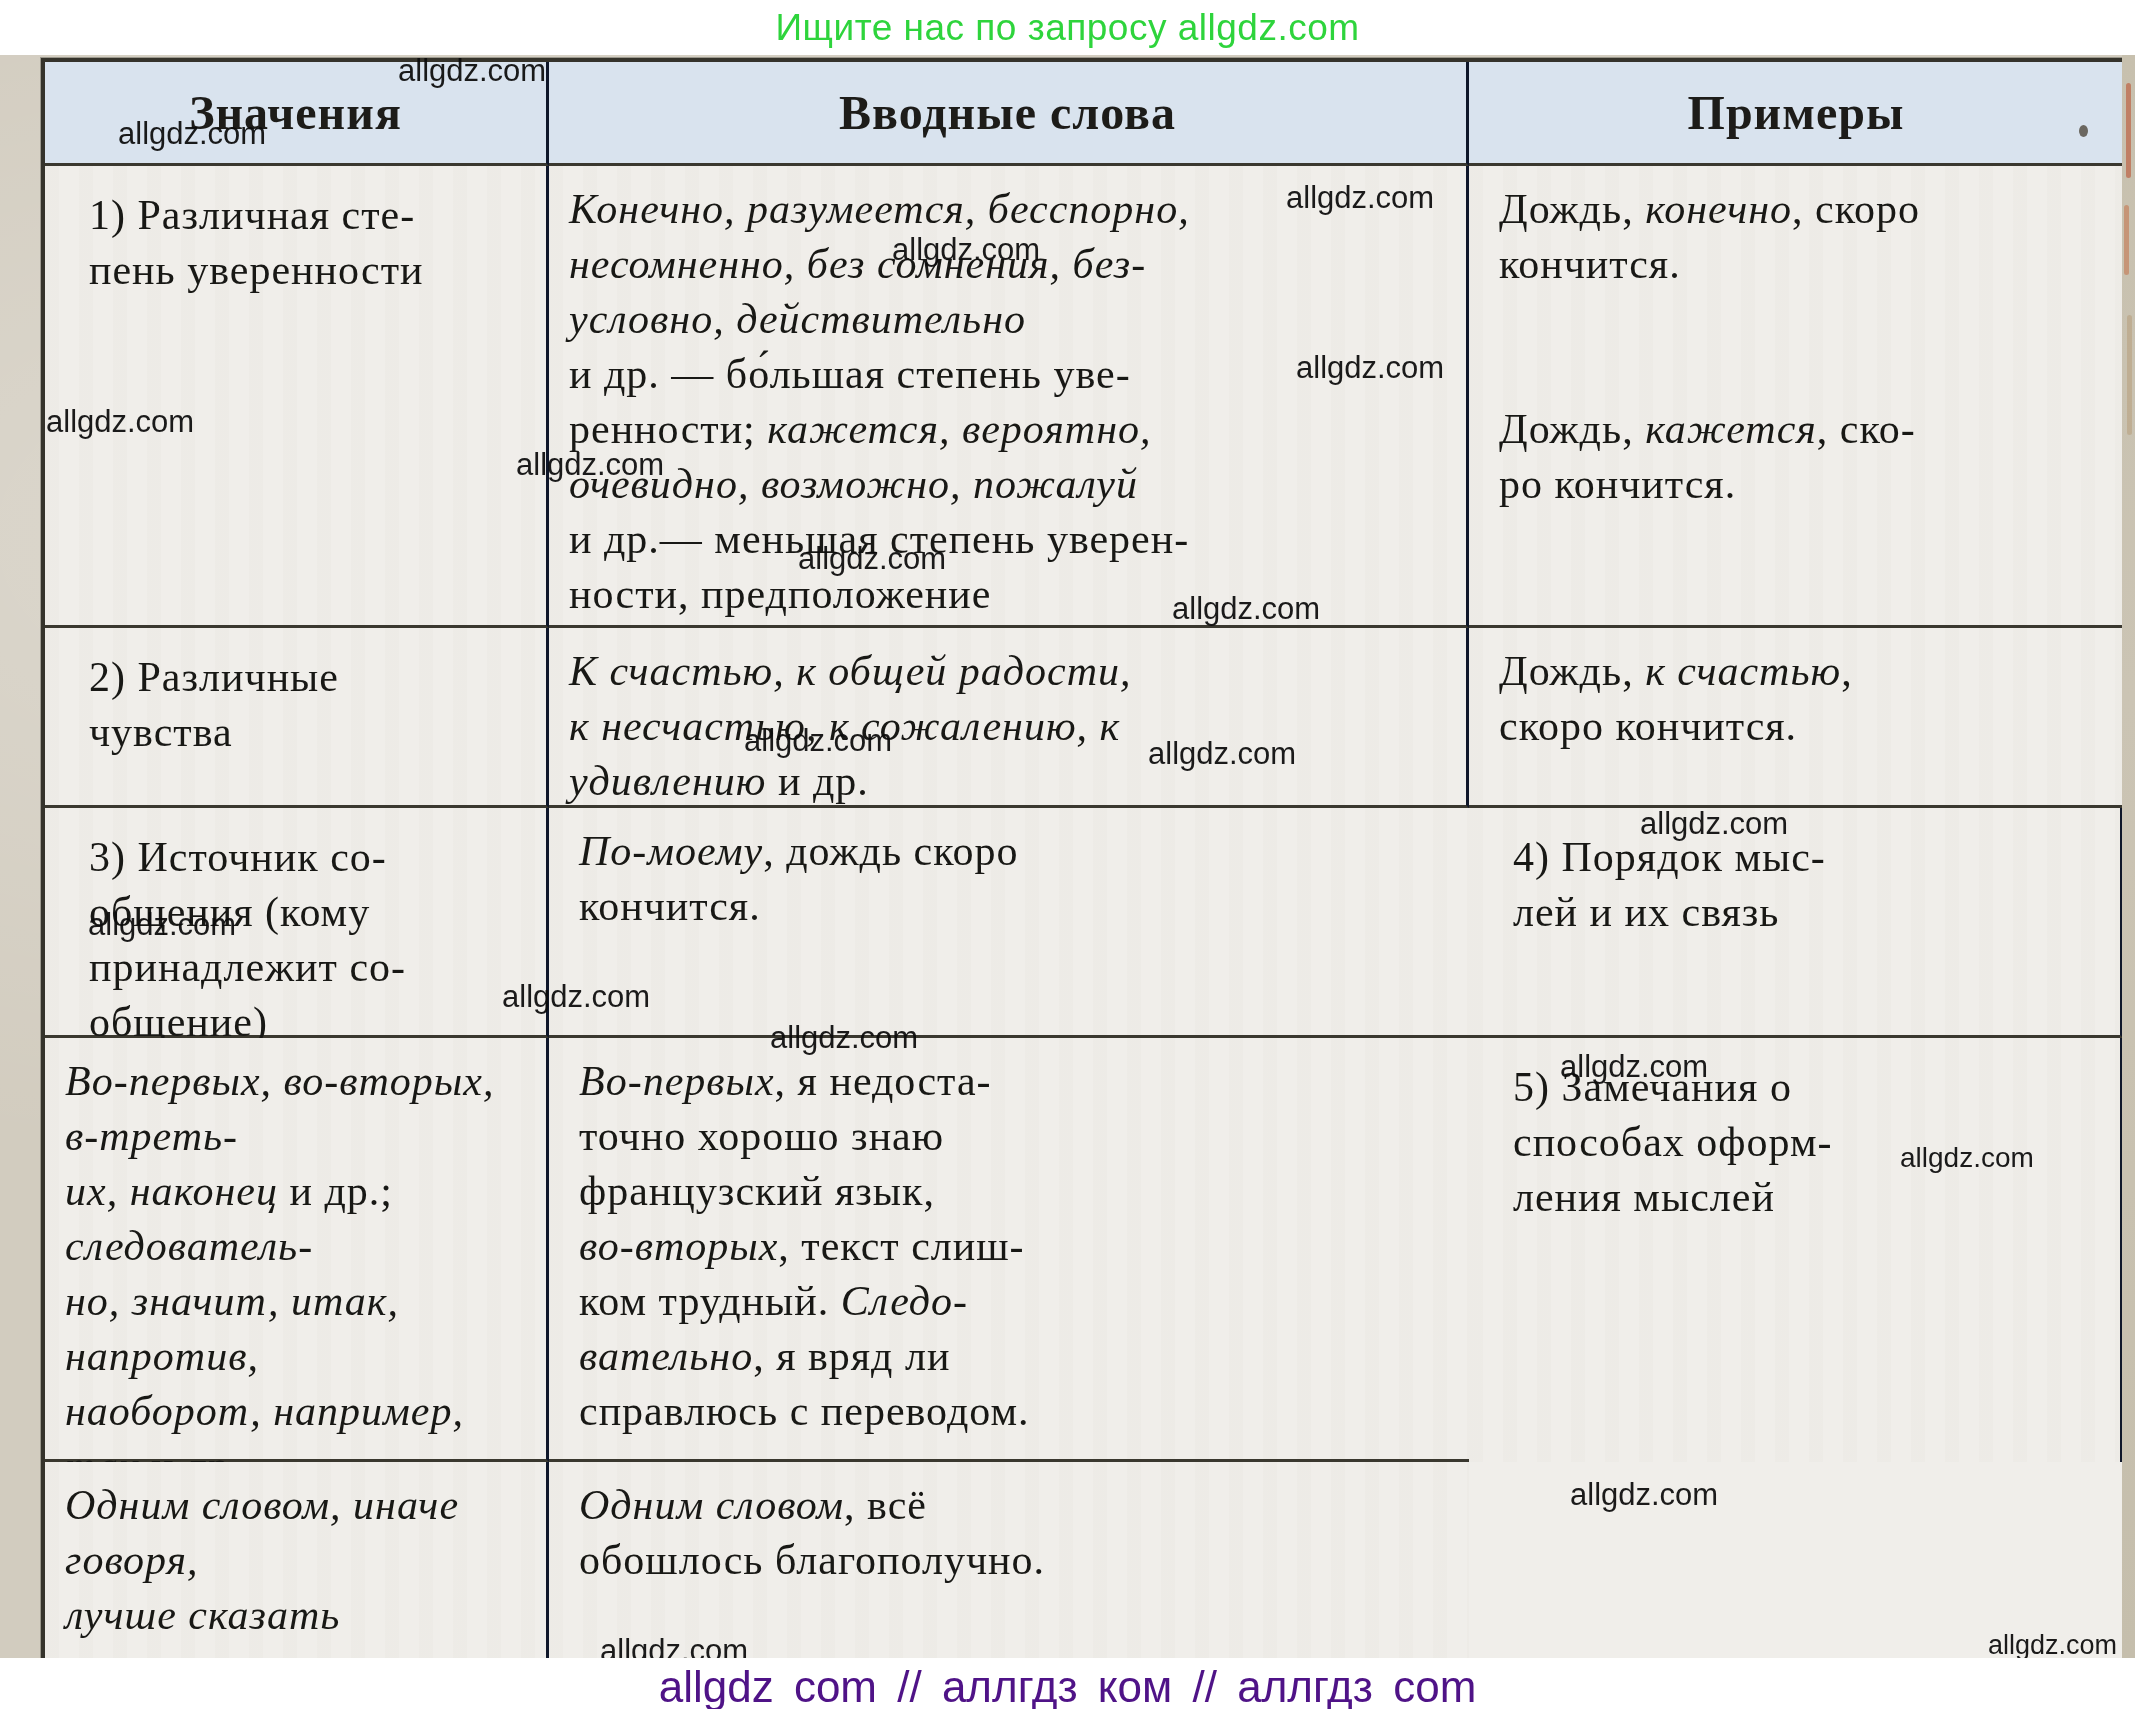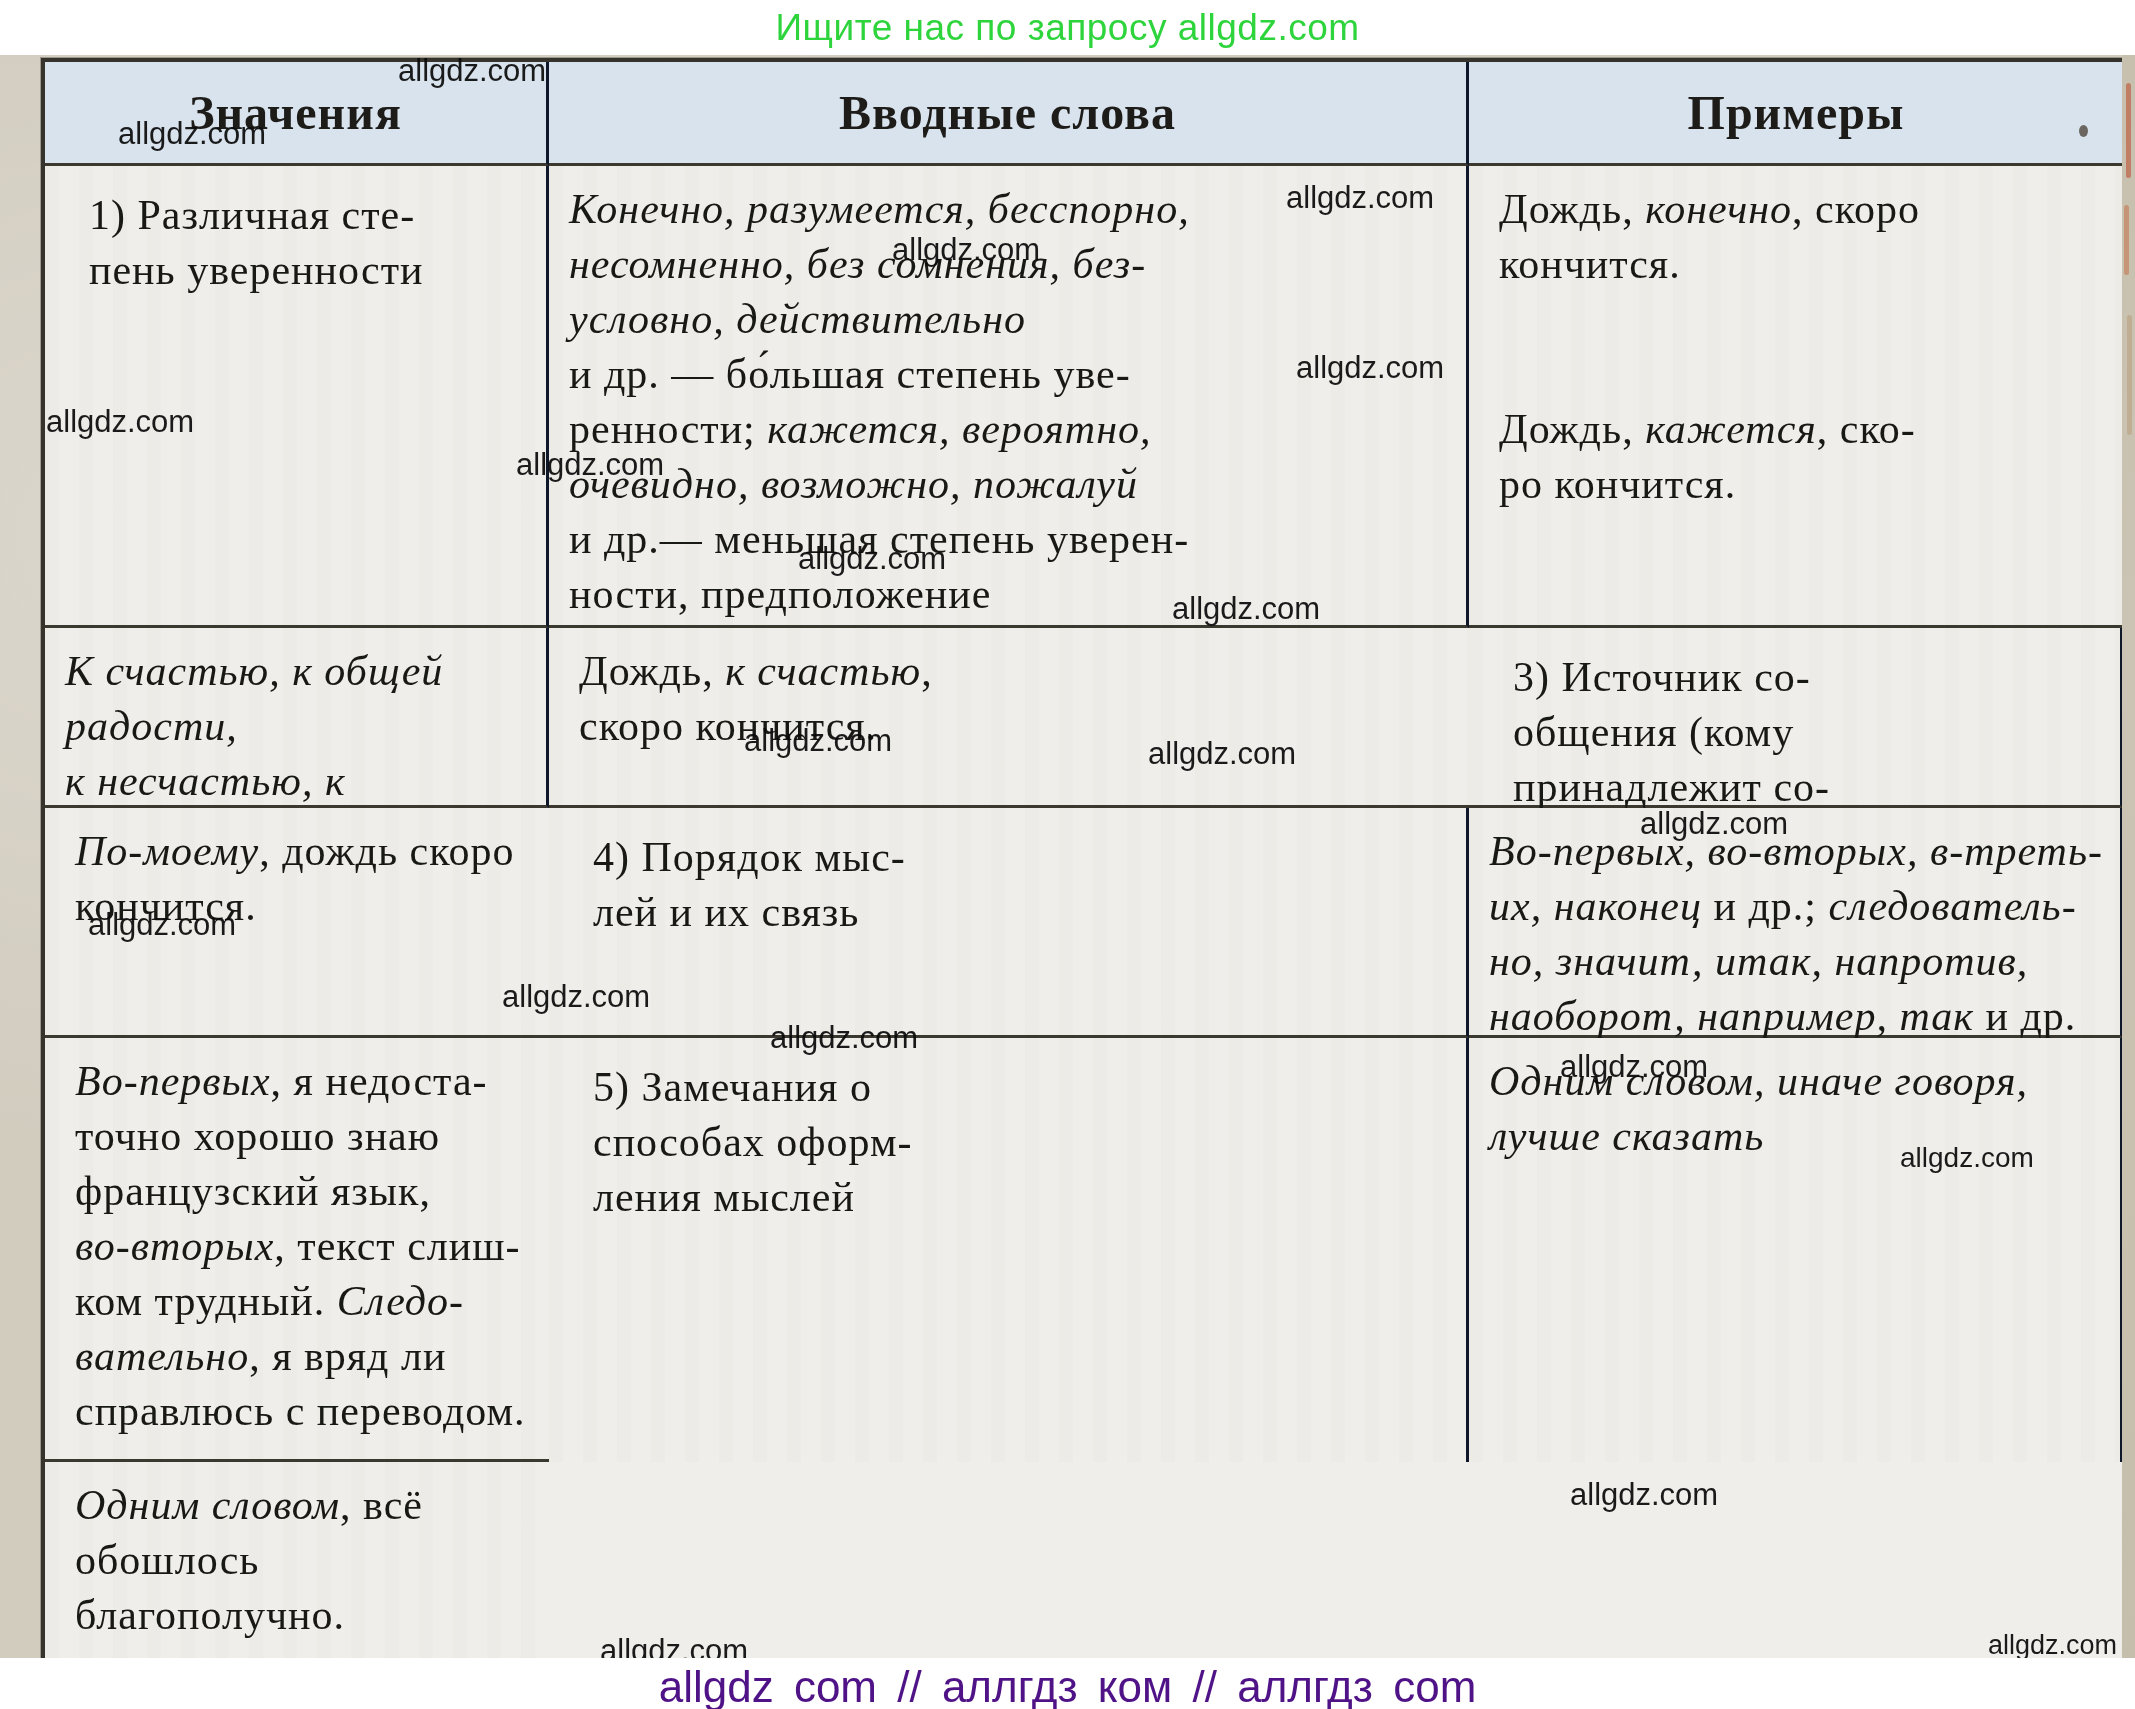--- a/index.html
+++ b/index.html
@@ -110,20 +110,24 @@
         </div>
       <div class="cell c-examples last-col">
           <p><span>Дождь, </span><span class="it">конечно</span><span>, скоро
 кончится.
 
 
 Дождь, </span><span class="it">кажется</span><span>, ско-
 ро кончится.</span></p>
         </div>
 
+      <div class="cell c-meaning">
+          <p>2) Различные
+чувства</p>
+        </div>
       <div class="cell c-words">
           <p><span class="it">К счастью, к общей радости,
 к несчастью, к сожалению, к
 удивлению</span><span> и др.</span></p>
         </div>
       <div class="cell c-examples last-col">
           <p><span>Дождь, </span><span class="it">к счастью</span><span>,
 скоро кончится.</span></p>
         </div>
 

